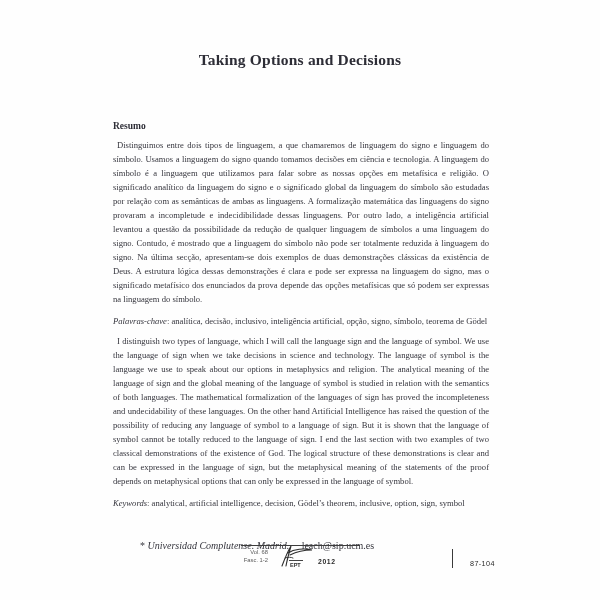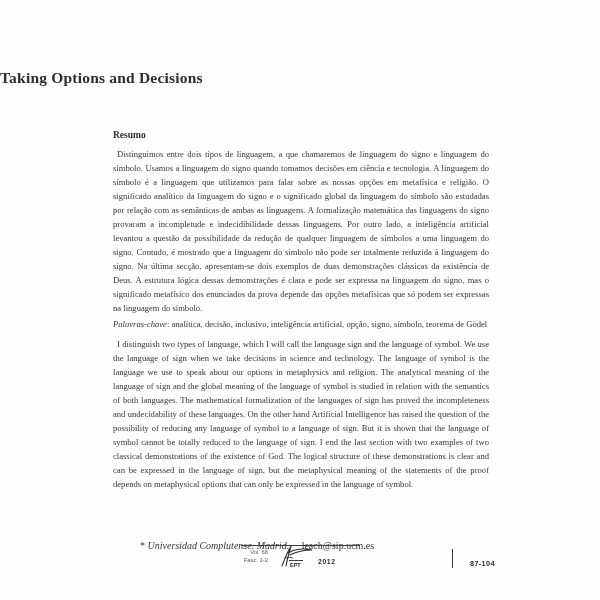--- a/index.html
+++ b/index.html
@@ -7,57 +7,57 @@
   body {
     background:#fefefe;
     font-family:"Liberation Serif", serif;
     color:#33333b;
     position:relative;
     overflow:hidden;
   }
   .page { position:absolute; inset:0; background:#fefefe; }
 
   .title {
-    margin-top:69px;
-    text-align:left;
+    margin-top:51px;
+    text-align:center;
     font-size:15.5px;
     font-weight:600;
     letter-spacing:0.2px;
     color:#2d2d36;
   }
   .author {
     margin-top:17px;
     text-align:center;
     font-size:9.5px;
     font-weight:bold;
     letter-spacing:0.4px;
     color:#2d2d36;
   }
 
   .content {
     position:absolute;
-    left:113px; top:130px;
+    left:113px; top:121px;
     width:376px;
     font-family:Liberation Serif, serif;
   }
   .section-heading {
     font-size:9.5px;
     font-weight:bold;
     color:#2d2d36;
   }
   .body-text {
     margin-top:7px;
     font-size:8.6px;
     line-height:14px;
     text-align:justify;
     text-indent:4px;
     color:#35353d;
   }
   .keywords-line {
-    margin-top:5px;
+    margin-top:11px;
     font-size:8.6px;
     line-height:9.7px;
     text-align:justify;
     color:#35353d;
   }
   .keywords-line .kw-label { font-style:italic; }
   .abstract-heading { margin-top:11px; }
 
   .footnote {
     position:absolute;
@@ -98,38 +98,39 @@
     position:absolute;
     left:452px; top:549px;
     height:19px;
     border-left:1.5px solid #3a3a3a;
   }
   .page-range {
     position:absolute;
     left:470px; top:559px;
     font-family:"Liberation Sans", sans-serif;
     font-size:7.2px;
-    font-weight:bold;
+    font-weight:normal;
     letter-spacing:0.4px;
     color:#2b2b2b;
   }
 </style>
 </head>
 <body>
 
 <div class="page">
 
   <h1 class="title">Taking Options and Decisions</h1>
 
   <div class="content">
     <h2 class="section-heading">Resumo</h2>
     <p class="body-text">Distinguimos entre dois tipos de linguagem, a que chamaremos de linguagem do signo e linguagem do símbolo. Usamos a linguagem do signo quando tomamos decisões em ciência e tecnologia. A linguagem do símbolo é a linguagem que utilizamos para falar sobre as nossas opções em metafísica e religião. O significado analítico da linguagem do signo e o significado global da linguagem do símbolo são estudadas por relação com as semânticas de ambas as linguagens. A formalização matemática das linguagens do signo provaram a incompletude e indecidibilidade dessas linguagens. Por outro lado, a inteligência artificial levantou a questão da possibilidade da redução de qualquer linguagem de símbolos a uma linguagem do signo. Contudo, é mostrado que a linguagem do símbolo não pode ser totalmente reduzida à linguagem do signo. Na última secção, apresentam-se dois exemplos de duas demonstrações clássicas da existência de Deus. A estrutura lógica dessas demonstrações é clara e pode ser expressa na linguagem do signo, mas o significado metafísico dos enunciados da prova depende das opções metafísicas que só podem ser expressas na linguagem do símbolo.</p>
     <p class="keywords-line"><span class="kw-label">Palavras-chave</span><span>: analítica, decisão, inclusivo, inteligência artificial, opção, signo, símbolo, teorema de Gödel</span></p>
 
     <p class="body-text">I distinguish two types of language, which I will call the language sign and the language of symbol. We use the language of sign when we take decisions in science and technology. The language of symbol is the language we use to speak about our options in metaphysics and religion. The analytical meaning of the language of sign and the global meaning of the language of symbol is studied in relation with the semantics of both languages. The mathematical formalization of the languages of sign has proved the incompleteness and undecidability of these languages. On the other hand Artificial Intelligence has raised the question of the possibility of reducing any language of symbol to a language of sign. But it is shown that the language of symbol cannot be totally reduced to the language of sign. I end the last section with two examples of two classical demonstrations of the existence of God. The logical structure of these demonstrations is clear and can be expressed in the language of sign, but the metaphysical meaning of the statements of the proof depends on metaphysical options that can only be expressed in the language of symbol.</p>
+    <p class="keywords-line"><span class="kw-label">Keywords</span><span>: analytical, artificial intelligence, decision, Gödel’s theorem, inclusive, option, sign, symbol</span></p>
   </div>
 
   <div class="footnote">
     <span>*</span>
     <span class="aff">Universidad Complutense. Madrid.</span>
     <span class="email">leach@sip.ucm.es</span>
   </div>
 
   <div class="footer-rule"></div>
 

